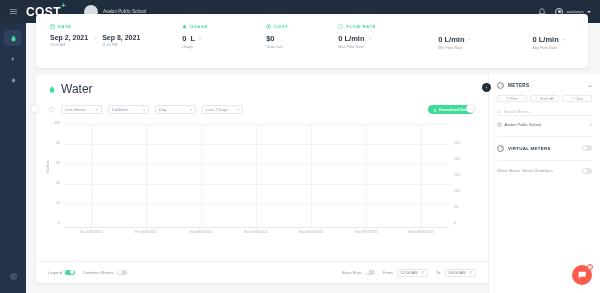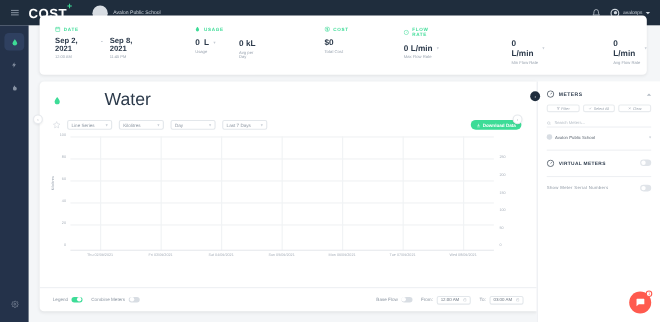--- a/index.html
+++ b/index.html
@@ -67,21 +67,21 @@
   .date-col .d-sub { font-size: 3.6px; color: #9aa4b0; margin-top: 2px; }
   .date-dash { font-size: 6px; color: #9aa4b0; margin-top: 1px; }
 
   
   .main-card {
     position: absolute; top: 74px; left: 36px; width: 452px; height: 209px;
     background: #fff; border-radius: 4px 0 0 4px; box-shadow: 0 1px 3px rgba(0,0,0,.07);
   }
   .title-row { display: flex; align-items: center; gap: 5px; padding: 8px 0 0 12px; }
   .title-ico { width: 8px; height: 9px; color: #3ddc97; }
-  .page-title { font-size: 16px; color: #2c3a4b; margin-left: 34px; }
+  .page-title { font-size: 12px; color: #2c3a4b; }
 
   .toolbar { display: flex; align-items: center; gap: 6px; padding: 9px 0 0 12px; position: relative; }
   .star { width: 7px; height: 7px; color: #d3d8de; }
   .dd {
     height: 9px; min-width: 41px; border: .6px solid #e3e7eb; border-radius: 2px;
     display: flex; align-items: center; justify-content: space-between; padding: 0 3px;
     font-size: 4.2px; color: #8c96a2; background: #fff;
   }
   .dd .caret { width:0;height:0;border-left:1.8px solid transparent;border-right:1.8px solid transparent;border-top:2px solid #c6ccd4;}
   .dl-btn {
@@ -264,27 +264,20 @@
       <span class="lbl">USAGE</span>
     </div>
     <div class="stat-main">
       <span class="stat-val">0</span>
       <span class="stat-unit">L</span>
       <span class="stat-caret"></span>
     </div>
     <div class="stat-sub">Usage</div>
   </div>
 
-  <div class="stat">
-    <div class="stat-head">&nbsp;</div>
-    <div class="stat-main">
-      <span class="stat-val">0 kL</span>
-    </div>
-    <div class="stat-sub">Avg per Day</div>
-  </div>
 
   <div class="stat cost">
     <div class="stat-head">
       <svg class="stat-ico" viewBox="0 0 24 24" fill="none" stroke="currentColor" stroke-width="2.5">
         <circle cx="12" cy="12" r="10"></circle>
           <path d="M12 6v12M15 9.5a3 3 0 0 0-3-1.5c-1.7 0-3 1-3 2.2s1.3 1.8 3 2.3 3 1 3 2.3-1.3 2.2-3 2.2a3 3 0 0 1-3-1.5"></path>
       </svg>
       <span class="lbl">COST</span>
     </div>
     <div class="stat-main">

